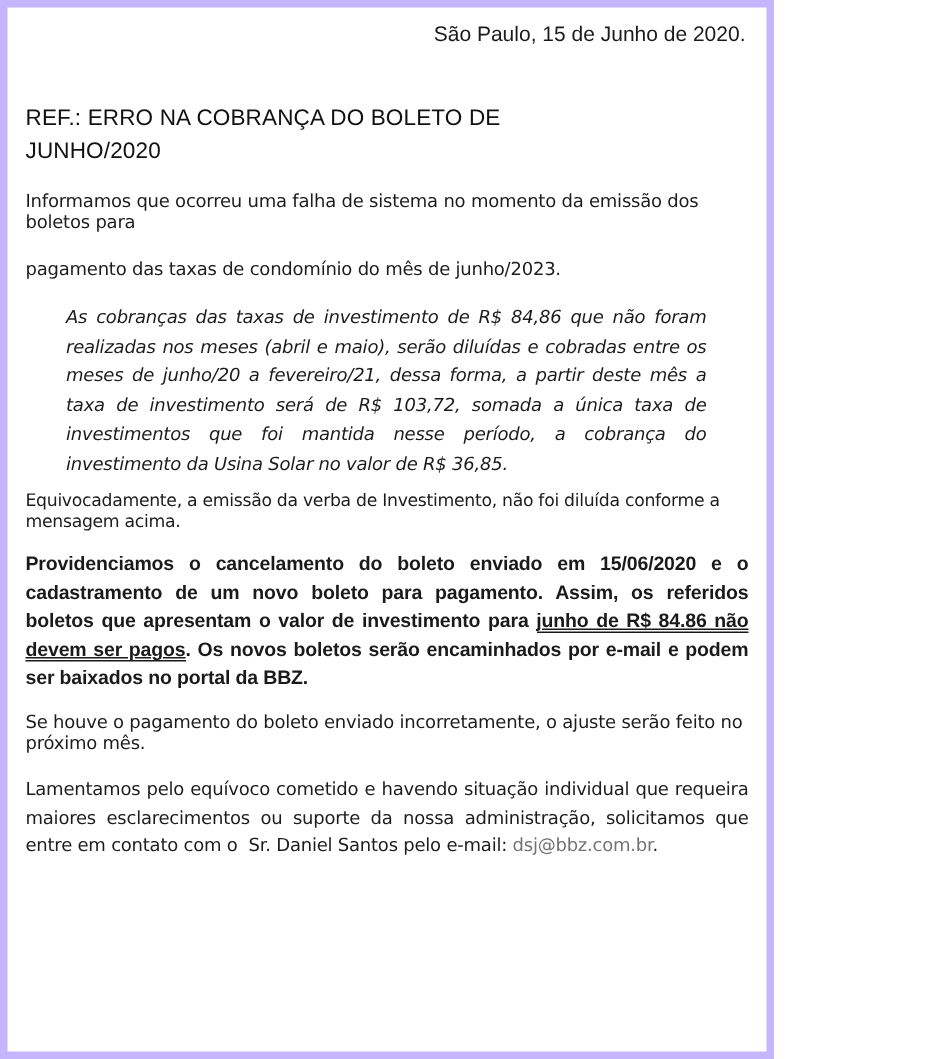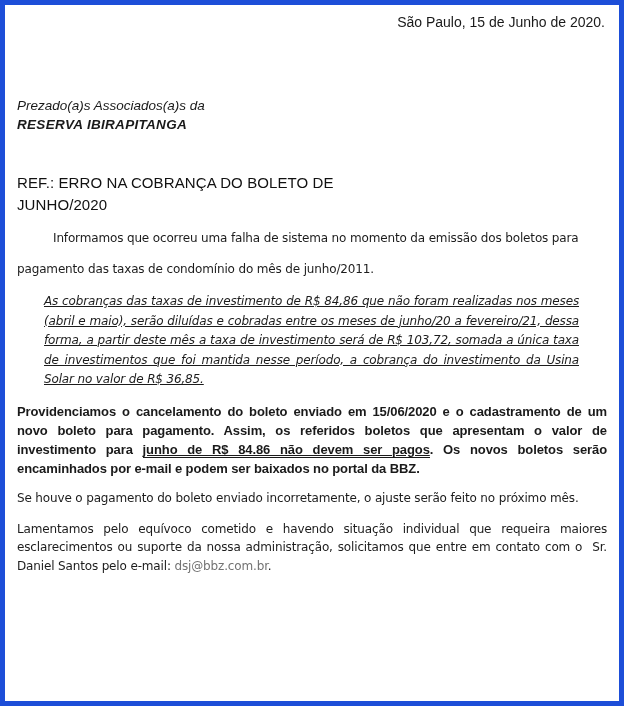--- a/index.html
+++ b/index.html
@@ -1,22 +1,22 @@
 <!DOCTYPE html>
 <html><head>
 <meta charset="utf-8">
 <style>
   html, body { margin: 0; padding: 0; background: #ffffff; }
   .page {
     position: relative;
-    width: 624px;
+    width: 516px;
     height: 706px;
     box-sizing: border-box;
     background: #ffffff;
-    border: 5px solid #1d4ed8;
+    border: 5px solid #c4b5fd;
     padding: 0 12px;
     overflow: hidden;
     font-family: "Liberation Sans", sans-serif;
     color: #000000;
   }
   p { margin: 0; }
 
   .date {
     margin-top: 9px;
     margin-right: 2px;
@@ -47,31 +47,30 @@
   }
 
   
   .t {
     font-family: "DejaVu Sans", sans-serif;
     font-size: 12px;
     letter-spacing: -0.15px;
     color: #1c1c1c;
   }
 
-  .intro  { margin-top: 15px; margin-left: 36px; }
+  .intro  { margin-top: 15px; }
   .intro2 { margin-top: 17px; }
 
   .quote {
     margin-top: 16px;
     margin-left: 27px;
     margin-right: 28px;
     font-style: italic;
     text-align: justify;
     line-height: 19.5px;
-    text-decoration: underline;
   }
 
   .equivoc { margin-top: 7px; font-size: 11.5px; letter-spacing: -0.2px; }
 
   .boldpara {
     margin-top: 12px;
     font-family: "Liberation Sans", sans-serif;
     font-size: 13px;
     font-weight: bold;
     letter-spacing: -0.1px;
@@ -105,36 +104,33 @@
     color: #111111;
   }
 </style>
 </head>
 <body>
 
 <div class="page">
 
   <div class="date">São Paulo, 15 de Junho de 2020.</div>
 
-  <div class="salutation">
-    <div>Prezado(a)s Associados(a)s da</div>
-    <div class="org">RESERVA IBIRAPITANGA</div>
-  </div>
 
   <div class="ref">
     <div>REF.: ERRO NA COBRANÇA DO BOLETO DE</div>
     <div>JUNHO/2020</div>
   </div>
 
   <p class="t intro">Informamos que ocorreu uma falha de sistema no momento da emissão dos boletos para</p>
 
-  <p class="t intro2">pagamento das taxas de condomínio do mês de junho/2011.</p>
+  <p class="t intro2">pagamento das taxas de condomínio do mês de junho/2023.</p>
 
   <p class="t quote">As cobranças das taxas de investimento de R$ 84,86 que não foram realizadas nos meses (abril e maio), serão diluídas e cobradas entre os meses de junho/20 a fevereiro/21, dessa forma, a partir deste mês a taxa de investimento será de R$ 103,72, somada a única taxa de investimentos que foi mantida nesse período, a cobrança do investimento da Usina Solar no valor de R$ 36,85.</p>
 
+  <p class="t equivoc">Equivocadamente, a emissão da verba de Investimento, não foi diluída conforme a mensagem acima.</p>
 
   <p class="boldpara"><span>Providenciamos o cancelamento do boleto enviado em 15/06/2020 e o cadastramento de um novo boleto para pagamento. Assim, os referidos boletos que apresentam o valor de investimento para </span><span class="ul">junho de R$ 84.86 não devem ser pagos</span><span>. Os novos boletos serão encaminhados por e-mail e podem ser baixados no portal da BBZ.</span></p>
 
   <p class="t adjust">Se houve o pagamento do boleto enviado incorretamente, o ajuste serão feito no próximo mês.</p>
 
   <p class="t apology"><span>Lamentamos pelo equívoco cometido e havendo situação individual que requeira maiores esclarecimentos ou suporte da nossa administração, solicitamos que entre em contato com o  Sr. Daniel Santos pelo e-mail: </span><a class="email" href="#" title="dsj@bbz.com.br" style="color: #737373;">dsj@bbz.com.br</a><span>.</span></p>
 
 
 
 </div>

